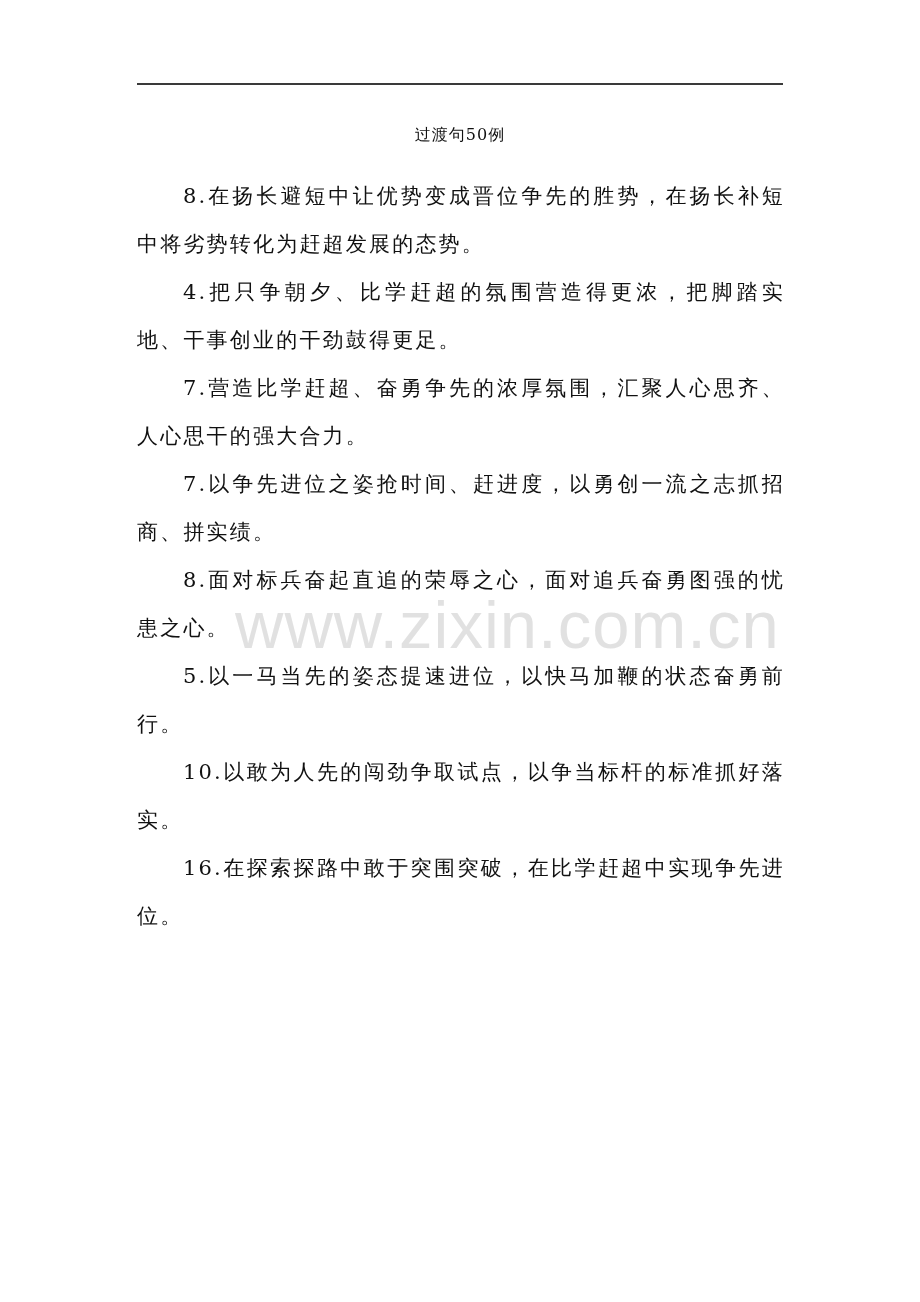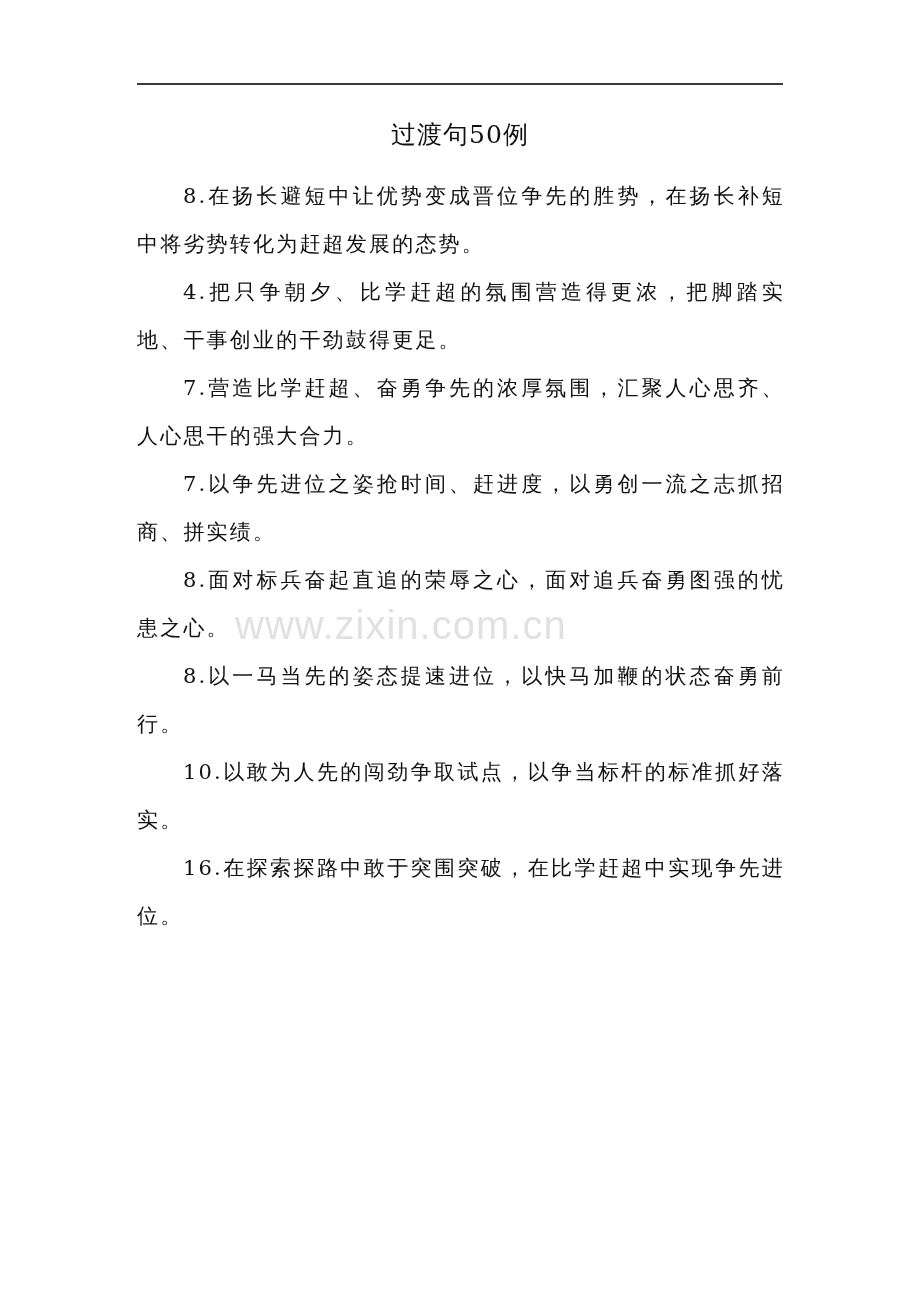--- a/index.html
+++ b/index.html
@@ -28,21 +28,21 @@
       width: 646px;
       height: 0;
       border-top: 2px solid #3a3a3a;
     }
     .title {
       position: absolute;
       left: 0;
       width: 920px;
       top: 118px;
       text-align: center;
-      font-size: 25px;
+      font-size: 16px;
       line-height: 34px;
       letter-spacing: 1px;
     }
     .body {
       position: absolute;
       left: 137px;
       top: 172px;
       width: 648px;
     }
     .para {
@@ -52,21 +52,21 @@
       letter-spacing: 2.2px;
       margin: 0;
       text-align: justify;
       word-break: break-all;
     }
     .watermark {
       position: absolute;
       left: 235px;
       top: 585px;
       font-family: "Liberation Sans", "DejaVu Sans", sans-serif;
-      font-size: 40px;
+      font-size: 67px;
       line-height: 80px;
       color: #d8d8d8;
       opacity: 0.75;
       letter-spacing: 1px;
       pointer-events: none;
       white-space: nowrap;
     }
   </style>
 </head>
 <body>
@@ -75,19 +75,19 @@
   <div class="header-rule"></div>
 
   <div class="title">过渡句50例</div>
 
   <div class="body">
     <p class="para">8.在扬长避短中让优势变成晋位争先的胜势，在扬长补短中将劣势转化为赶超发展的态势。</p>
     <p class="para">4.把只争朝夕、比学赶超的氛围营造得更浓，把脚踏实地、干事创业的干劲鼓得更足。</p>
     <p class="para">7.营造比学赶超、奋勇争先的浓厚氛围，汇聚人心思齐、人心思干的强大合力。</p>
     <p class="para">7.以争先进位之姿抢时间、赶进度，以勇创一流之志抓招商、拼实绩。</p>
     <p class="para">8.面对标兵奋起直追的荣辱之心，面对追兵奋勇图强的忧患之心。</p>
-    <p class="para">8.以一马当先的姿态提速进位，以快马加鞭的状态奋勇前行。</p>
+    <p class="para">5.以一马当先的姿态提速进位，以快马加鞭的状态奋勇前行。</p>
     <p class="para">10.以敢为人先的闯劲争取试点，以争当标杆的标准抓好落实。</p>
     <p class="para">16.在探索探路中敢于突围突破，在比学赶超中实现争先进位。</p>
   </div>
 
   <div class="watermark">www.zixin.com.cn</div>
 </div>
 
 </body></html>

